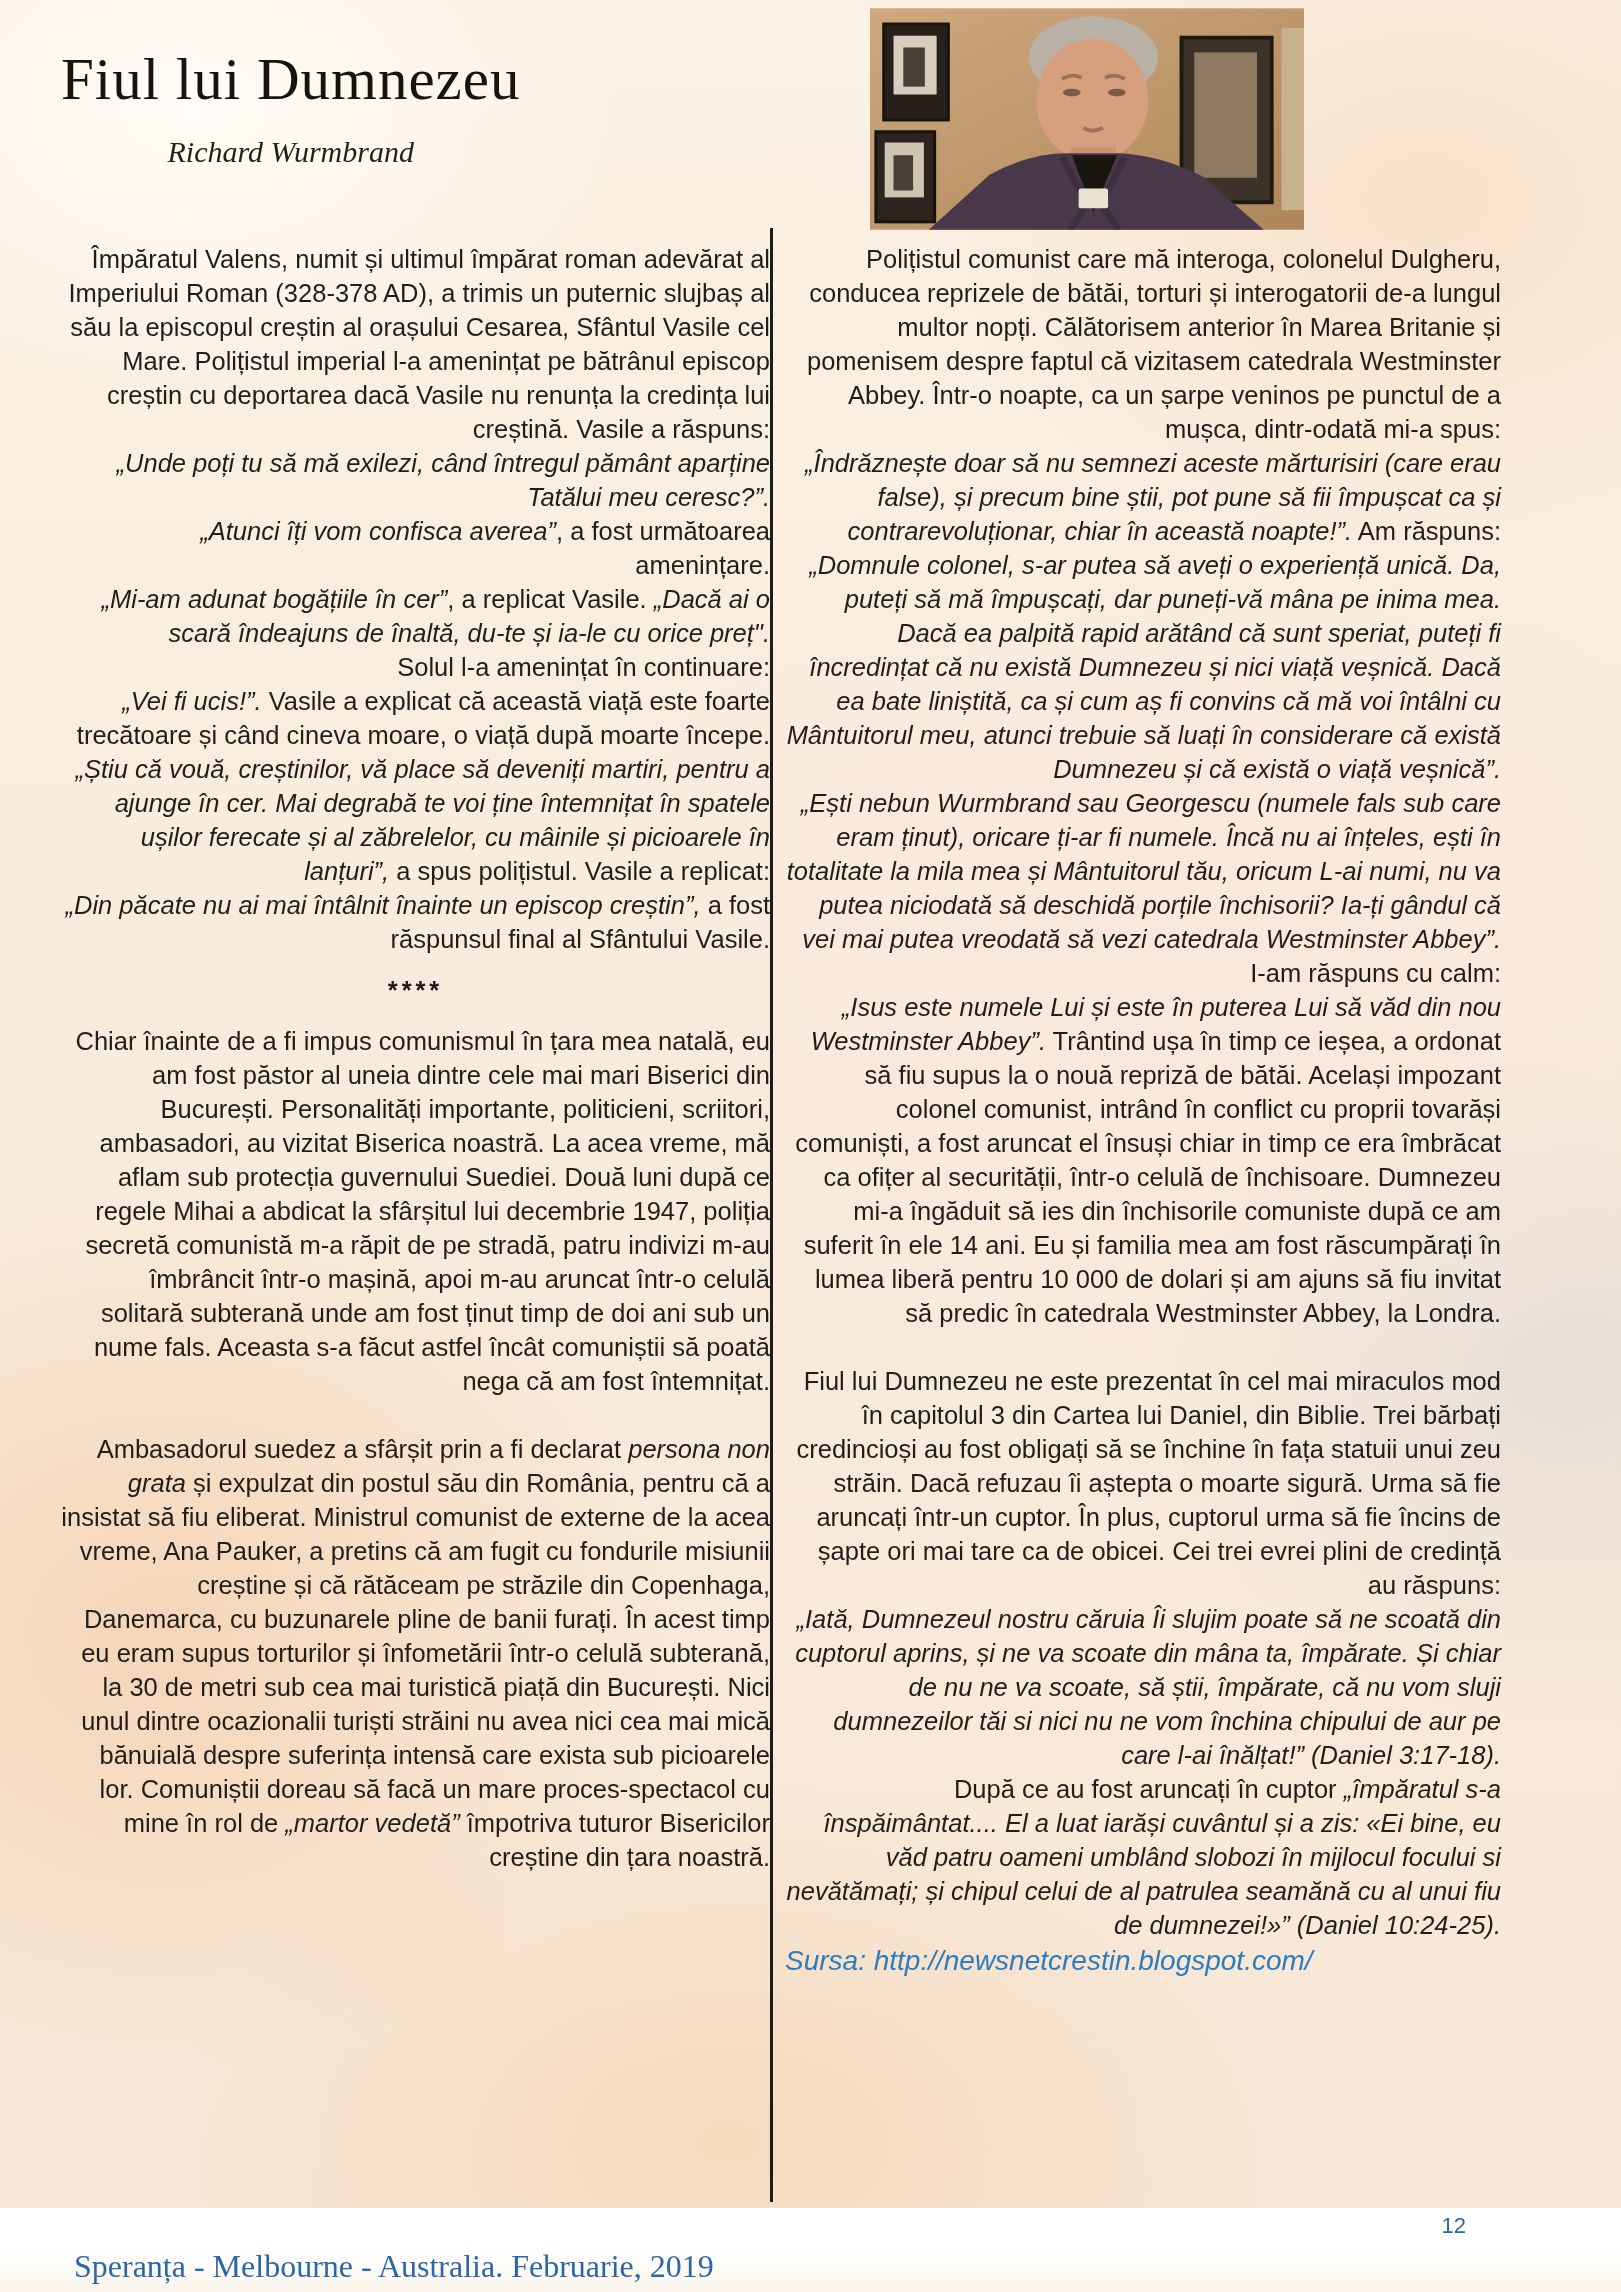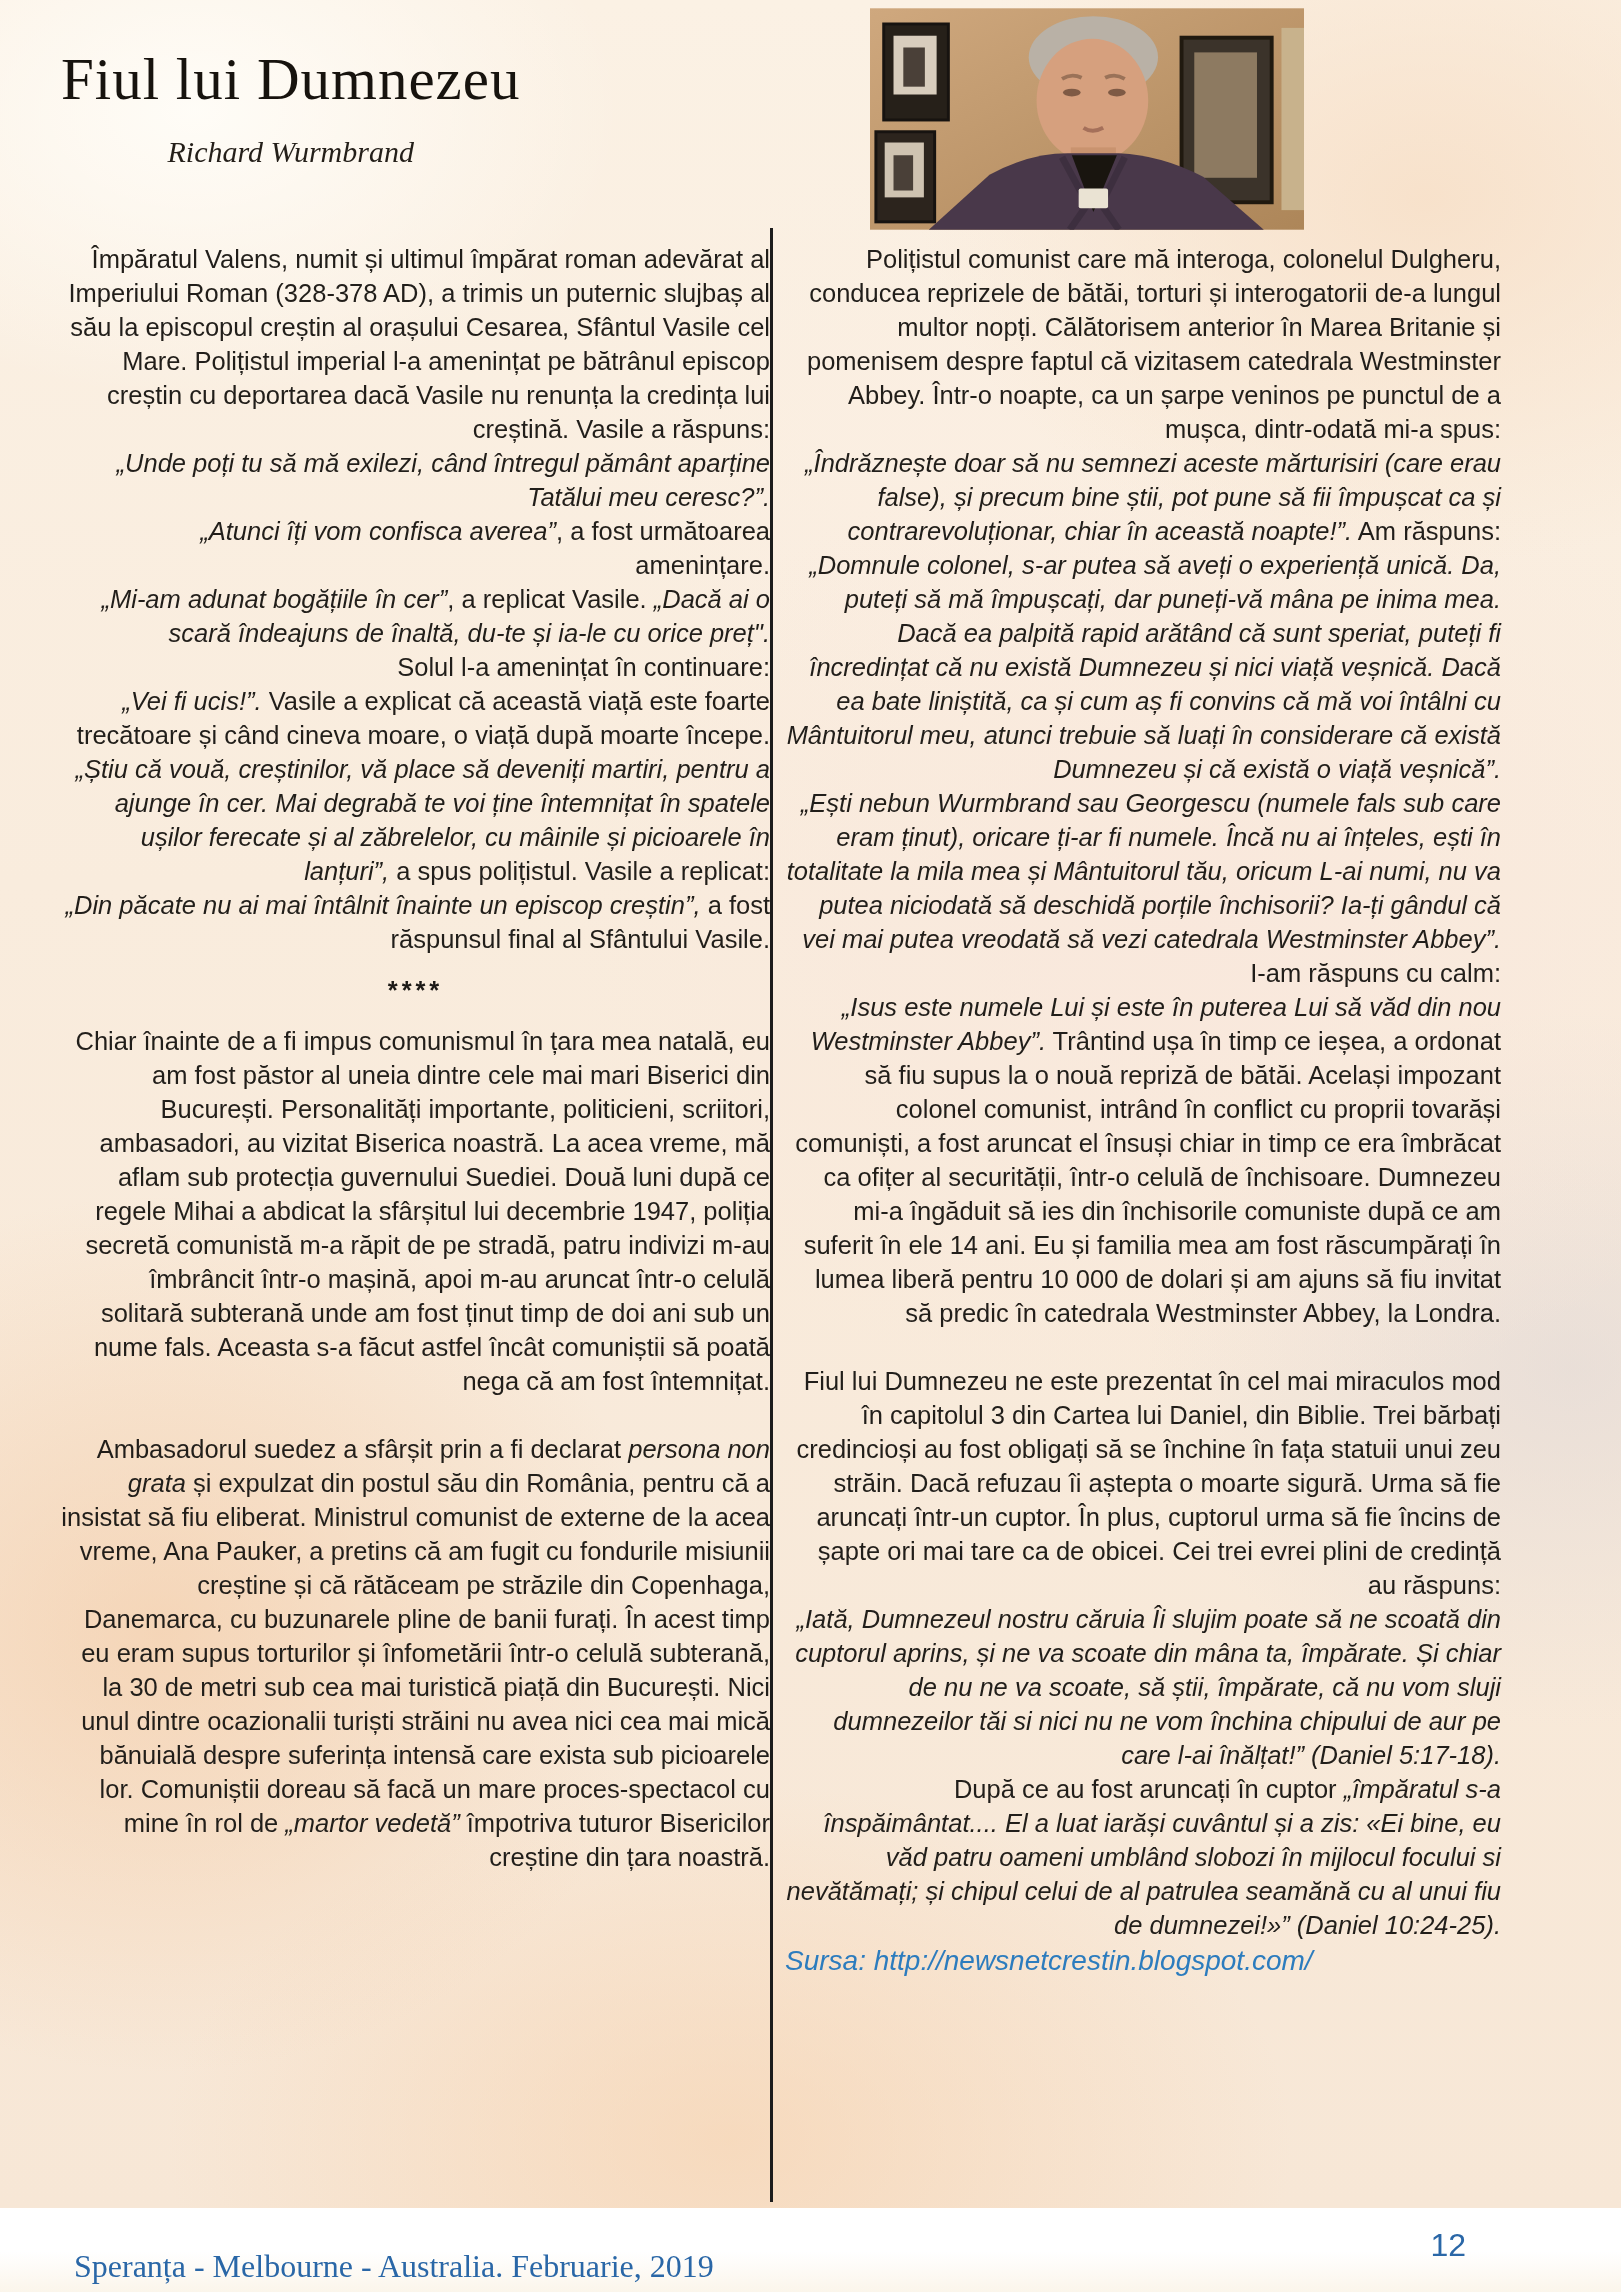--- a/index.html
+++ b/index.html
@@ -47,22 +47,22 @@
   }
   .footer-strip{
     position:absolute;left:0;bottom:0;width:1621px;height:84px;
     background:linear-gradient(180deg,#ffffff 0%,#ffffff 50%,#fbf5ea 100%);
   }
   .footer-text{
     position:absolute;left:74px;bottom:7.8px;
     font-family:"Liberation Serif",serif;font-size:32px;color:#2a67a7;
   }
   .page-number{
-    position:absolute;right:155px;top:18px;
-    font-size:32px;color:#2a67a7;
+    position:absolute;right:155px;top:4px;
+    font-size:22px;color:#2a67a7;
   }
 </style>
 </head>
 <body>
 
 <div class="page">
   <div class="content-bg"></div>
 
   <div class="header">
     <h1 class="title">Fiul lui Dumnezeu</h1>
@@ -117,21 +117,21 @@
       <p class="para"><span class="s-n">Ambasadorul suedez a sfârșit prin a fi declarat </span><span class="s-i">persona non grata</span><span class="s-n"> și expulzat din postul său din România, pentru că a insistat să fiu eliberat. Ministrul comunist de externe de la acea vreme, Ana Pauker, a pretins că am fugit cu fondurile misiunii creștine și că rătăceam pe străzile din Copenhaga, Danemarca, cu buzunarele pline de banii furați. În acest timp eu eram supus torturilor și înfometării într-o celulă subterană, la 30 de metri sub cea mai turistică piață din București. Nici unul dintre ocazionalii turiști străini nu avea nici cea mai mică bănuială despre suferința intensă care exista sub picioarele lor. Comuniștii doreau să facă un mare proces-spectacol cu mine în rol de </span><span class="s-i">„martor vedetă”</span><span class="s-n"> împotriva tuturor Bisericilor creștine din țara noastră.</span></p>
     </div>
   <div class="col col-right">
       <p class="para"><span class="s-n">Polițistul comunist care mă interoga, colonelul Dulgheru, conducea reprizele de bătăi, torturi și interogatorii de-a lungul multor nopți. Călătorisem anterior în Marea Britanie și pomenisem despre faptul că vizitasem catedrala Westminster Abbey. Într-o noapte, ca un șarpe veninos pe punctul de a mușca, dintr-odată mi-a spus:</span></p>
       <p class="para"><span class="s-i">„Îndrăznește doar să nu semnezi aceste mărturisiri (care erau false), și precum bine știi, pot pune să fii împușcat ca și contrarevoluționar, chiar în această noapte!”.</span><span class="s-n"> Am răspuns:</span></p>
       <p class="para"><span class="s-i">„Domnule colonel, s-ar putea să aveți o experiență unică. Da, puteți să mă împușcați, dar puneți-vă mâna pe inima mea. Dacă ea palpită rapid arătând că sunt speriat, puteți fi încredințat că nu există Dumnezeu și nici viață veșnică. Dacă ea bate liniștită, ca și cum aș fi convins că mă voi întâlni cu Mântuitorul meu, atunci trebuie să luați în considerare că există Dumnezeu și că există o viață veșnică”.</span></p>
       <p class="para"><span class="s-i">„Ești nebun Wurmbrand sau Georgescu (numele fals sub care eram ținut), oricare ți-ar fi numele. Încă nu ai înțeles, ești în totalitate la mila mea și Mântuitorul tău, oricum L-ai numi, nu va putea niciodată să deschidă porțile închisorii? Ia-ți gândul că vei mai putea vreodată să vezi catedrala Westminster Abbey”.</span><span class="s-n">  I-am răspuns cu calm:</span></p>
       <p class="para"><span class="s-i">„Isus este numele Lui și este în puterea Lui să văd din nou Westminster Abbey”.</span><span class="s-n"> Trântind ușa în timp ce ieșea, a ordonat să fiu supus la o nouă repriză de bătăi. Același impozant colonel comunist, intrând în conflict cu proprii tovarăși comuniști, a fost aruncat el însuși chiar in timp ce era îmbrăcat ca ofițer al securității, într-o celulă de închisoare. Dumnezeu mi-a îngăduit să ies din închisorile comuniste după ce am suferit în ele 14 ani. Eu și familia mea am fost răscumpărați în lumea liberă pentru 10 000 de dolari și am ajuns să fiu invitat să predic în catedrala Westminster Abbey, la Londra.</span></p>
       <div class="spacer"></div>
       <p class="para"><span class="s-n">Fiul lui Dumnezeu ne este prezentat în cel mai miraculos mod în capitolul 3 din Cartea lui Daniel, din Biblie. Trei bărbați credincioși au fost obligați să se închine în fața statuii unui zeu străin. Dacă refuzau îi aștepta o moarte sigură. Urma să fie aruncați într-un cuptor. În plus, cuptorul urma să fie încins de șapte ori mai tare ca de obicei. Cei trei evrei plini de credință au răspuns:</span></p>
-      <p class="para"><span class="s-i">„Iată, Dumnezeul nostru căruia Îi slujim poate să ne scoată din cuptorul aprins, și ne va scoate din mâna ta, împărate. Și chiar de nu ne va scoate, să știi, împărate, că nu vom sluji dumnezeilor tăi si nici nu ne vom închina chipului de aur pe care l-ai înălțat!” (Daniel 5:17-18).</span></p>
+      <p class="para"><span class="s-i">„Iată, Dumnezeul nostru căruia Îi slujim poate să ne scoată din cuptorul aprins, și ne va scoate din mâna ta, împărate. Și chiar de nu ne va scoate, să știi, împărate, că nu vom sluji dumnezeilor tăi si nici nu ne vom închina chipului de aur pe care l-ai înălțat!” (Daniel 3:17-18).</span></p>
       <p class="para"><span class="s-n">După ce au fost aruncați în cuptor </span><span class="s-i">„împăratul s-a înspăimântat.... El a luat iarăși cuvântul și a zis: «Ei bine, eu văd patru oameni umblând slobozi în mijlocul focului si nevătămați; și chipul celui de al patrulea seamănă cu al unui fiu de dumnezei!»” (Daniel 10:24-25).</span></p>
       <div class="source-line">Sursa: http://newsnetcrestin.blogspot.com/</div>
     </div>
 
   <div class="footer-strip">
     <div class="page-number">12</div>
     <div class="footer-text">Speranța - Melbourne - Australia. Februarie, 2019</div>
   </div>
 </div>
 

